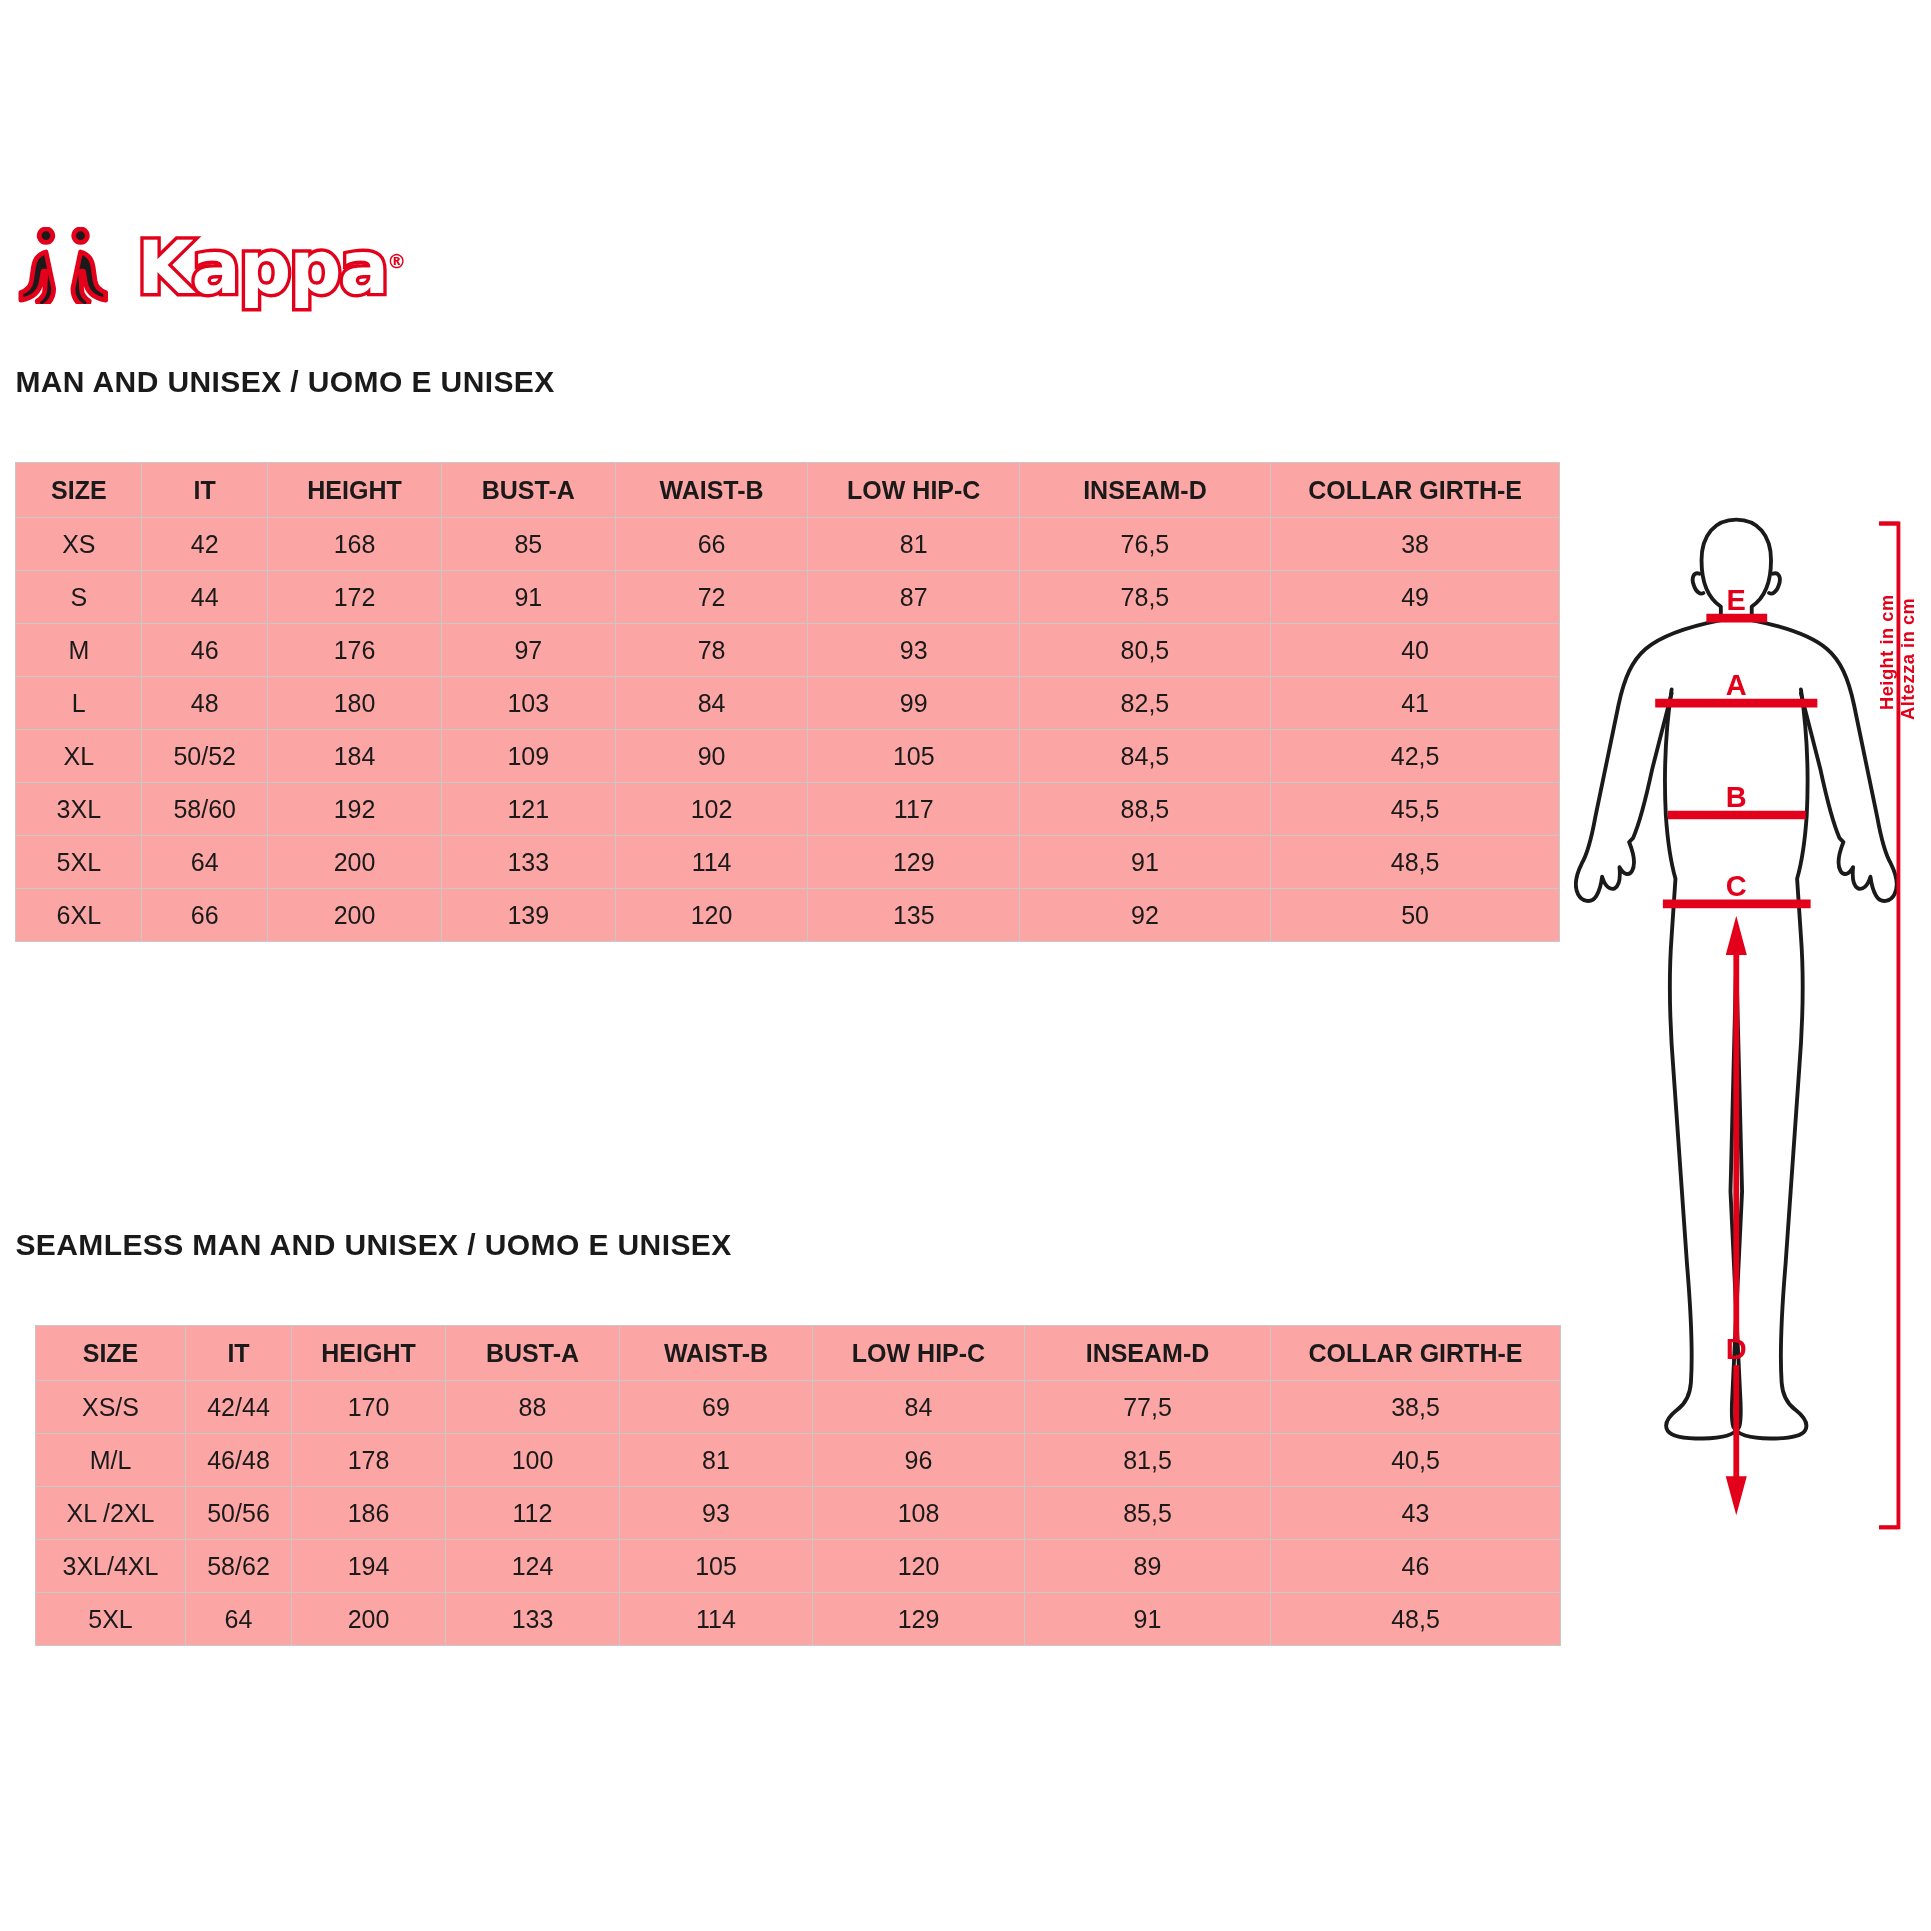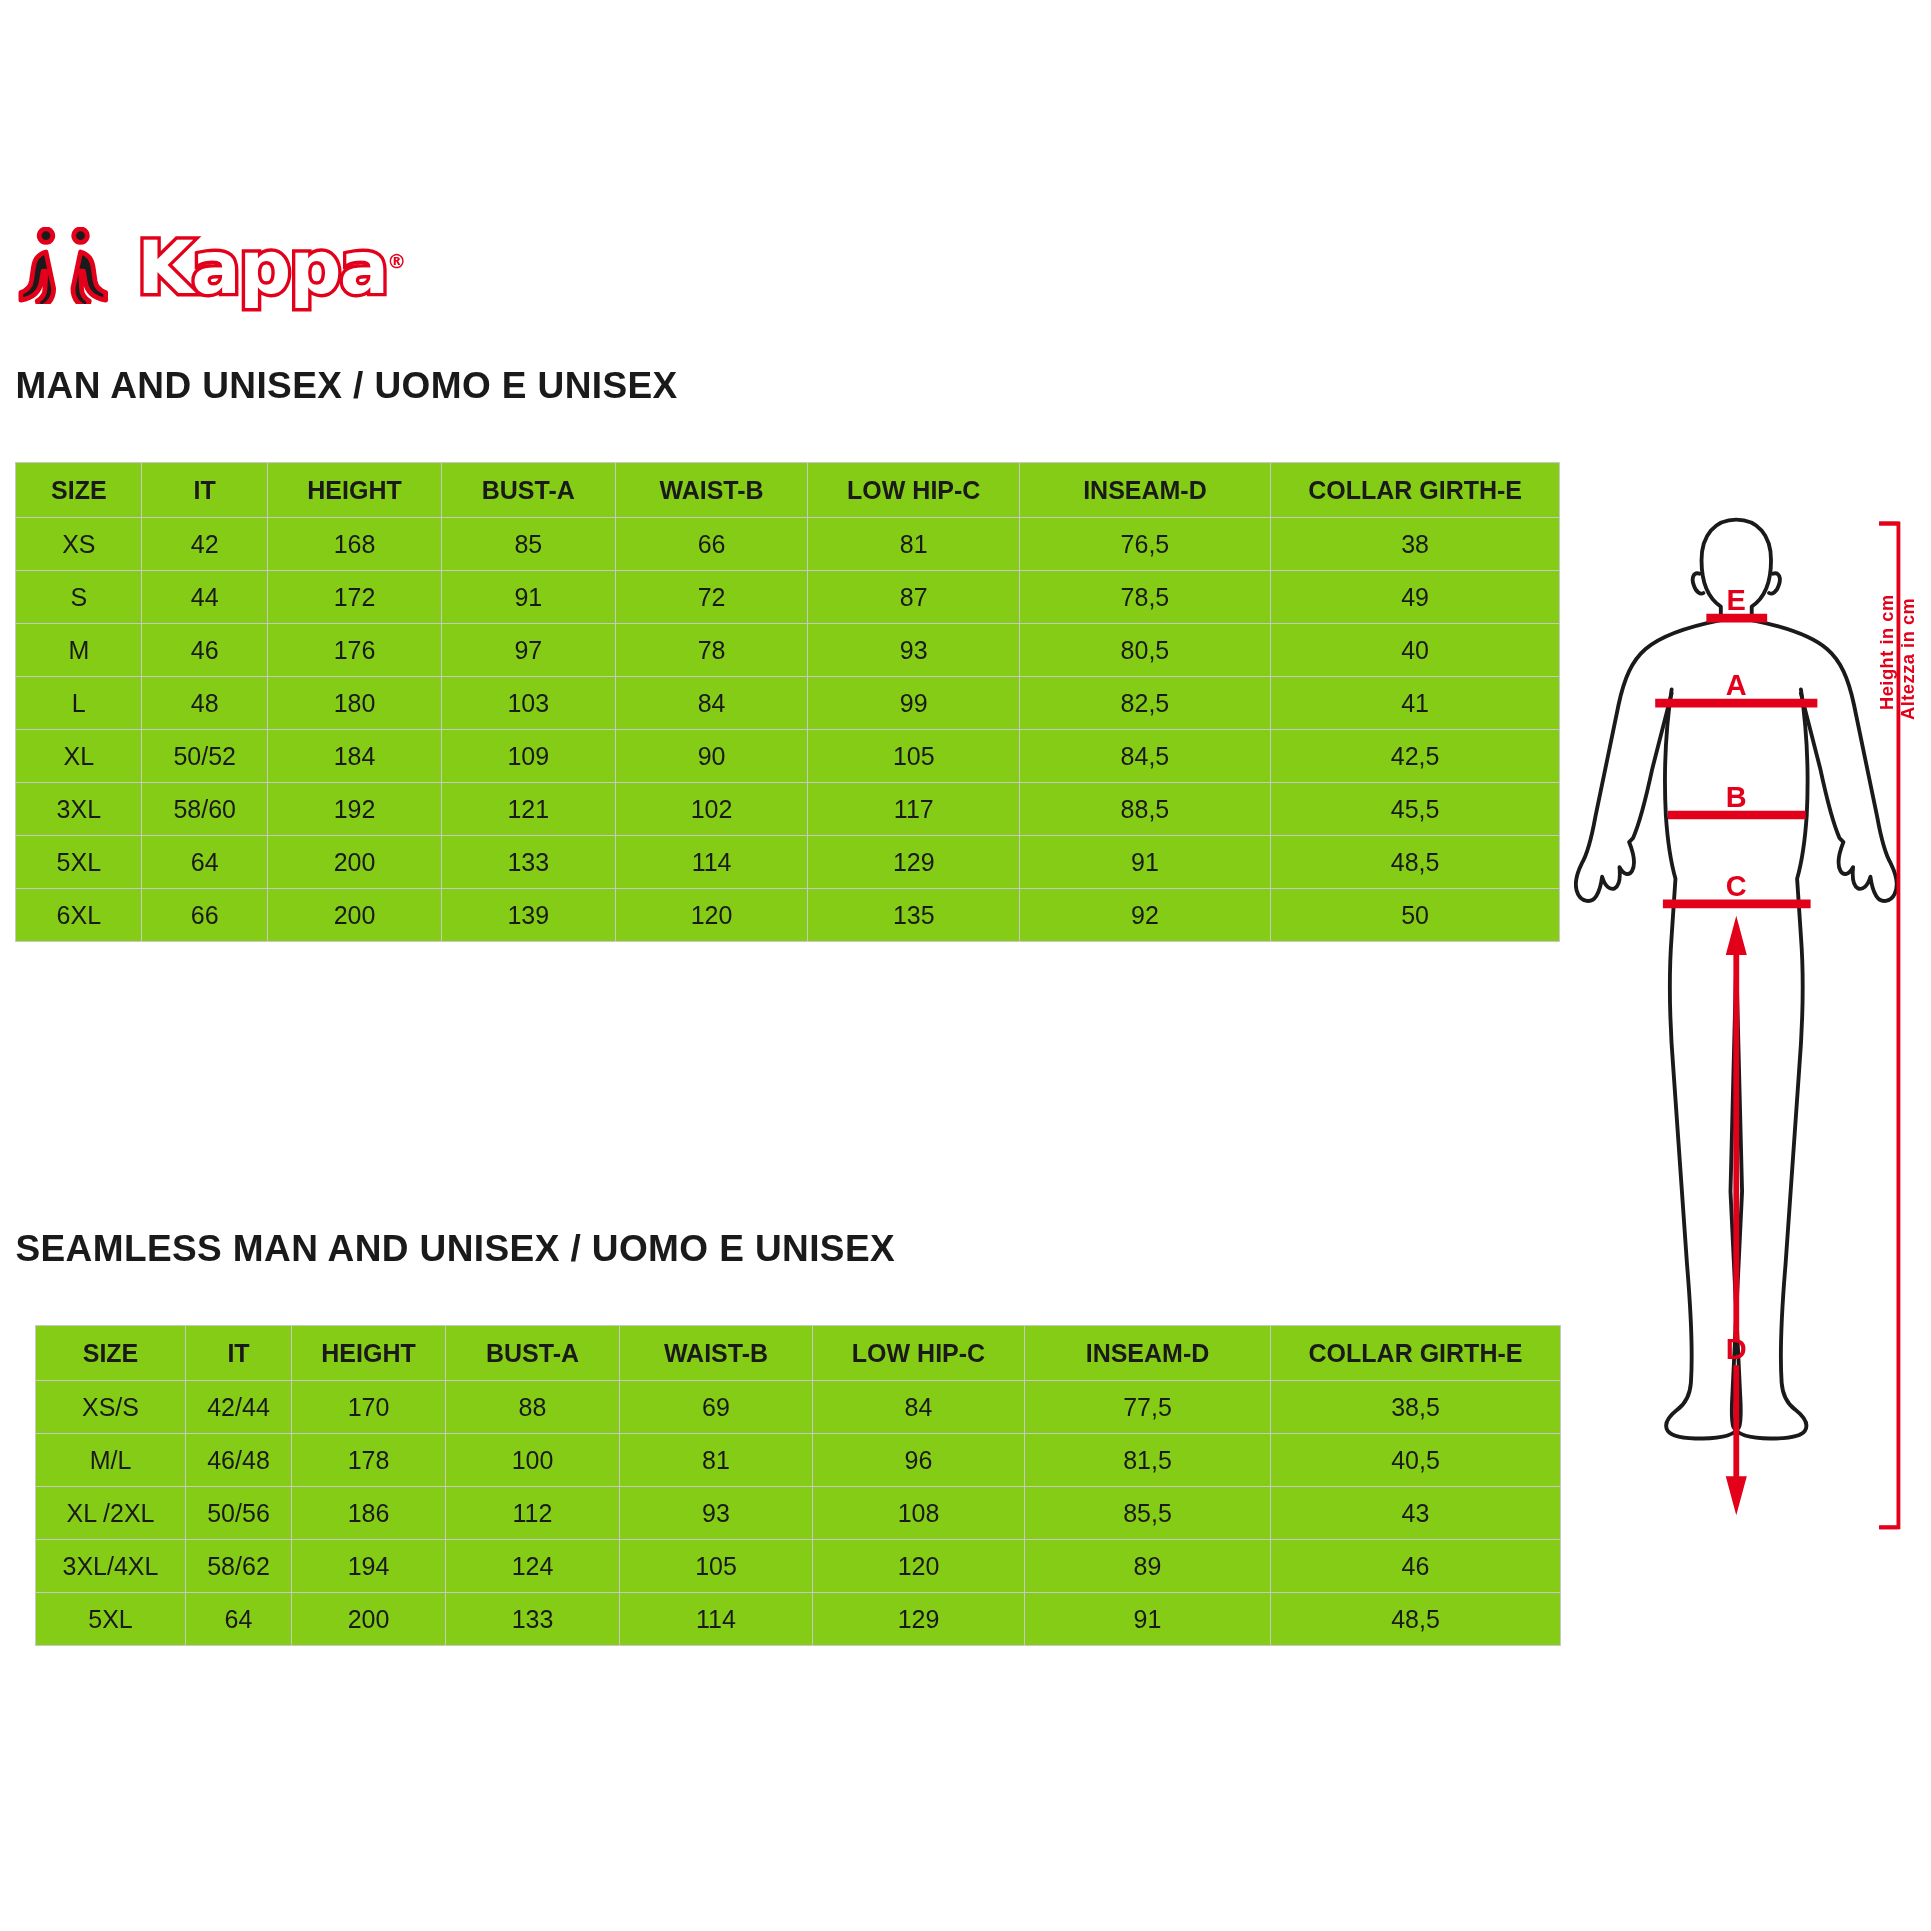--- a/index.html
+++ b/index.html
@@ -55,33 +55,33 @@
     font-size: 19.3px;
     color: #e2001a;
     -webkit-text-stroke: 0;
     vertical-align: super;
   }
 
   
   .section-title {
     position: absolute;
     font-weight: bold;
-    font-size: 37px;
+    font-size: 30px;
     letter-spacing: 0.4px;
     color: #1a1a1a;
     white-space: nowrap;
   }
   #title-man { left: 15.4px; top: 365px; }
   #title-seamless { left: 15.4px; top: 1228px; }
 
   
   table.size-table {
     position: absolute;
     border-collapse: collapse;
-    background: #84cc16;
+    background: #fca5a5;
   }
   table.size-table td, table.size-table th {
     border: 1px solid #c8c8c8;
     text-align: center;
     font-size: 25px;
     color: #1a1a1a;
     padding: 0;
     height: 52px;
     font-weight: normal;
   }

